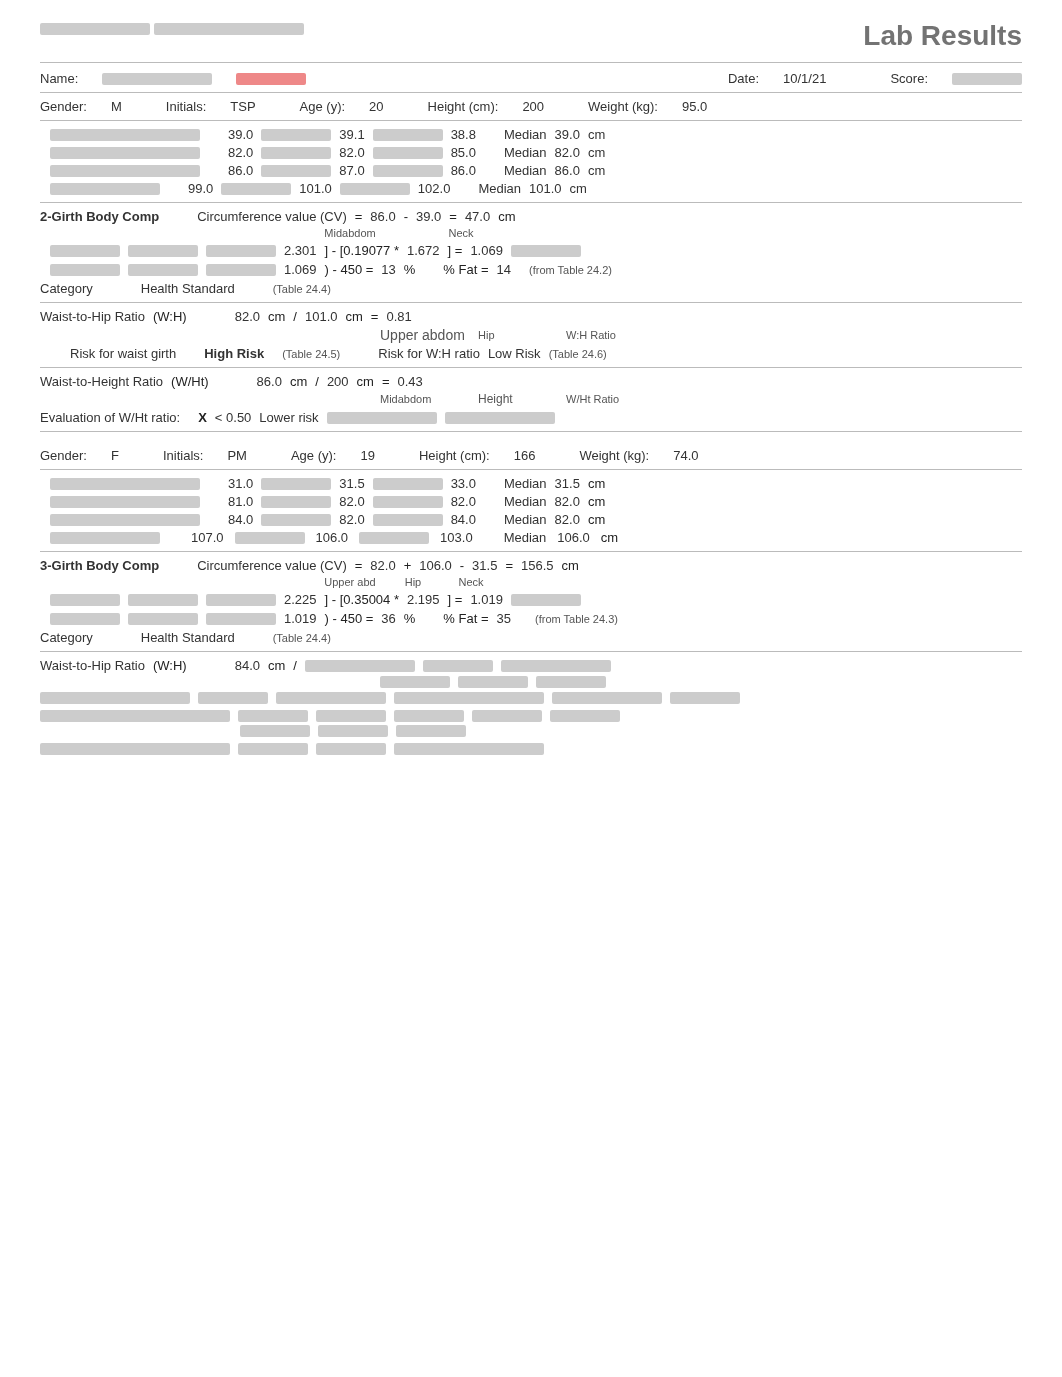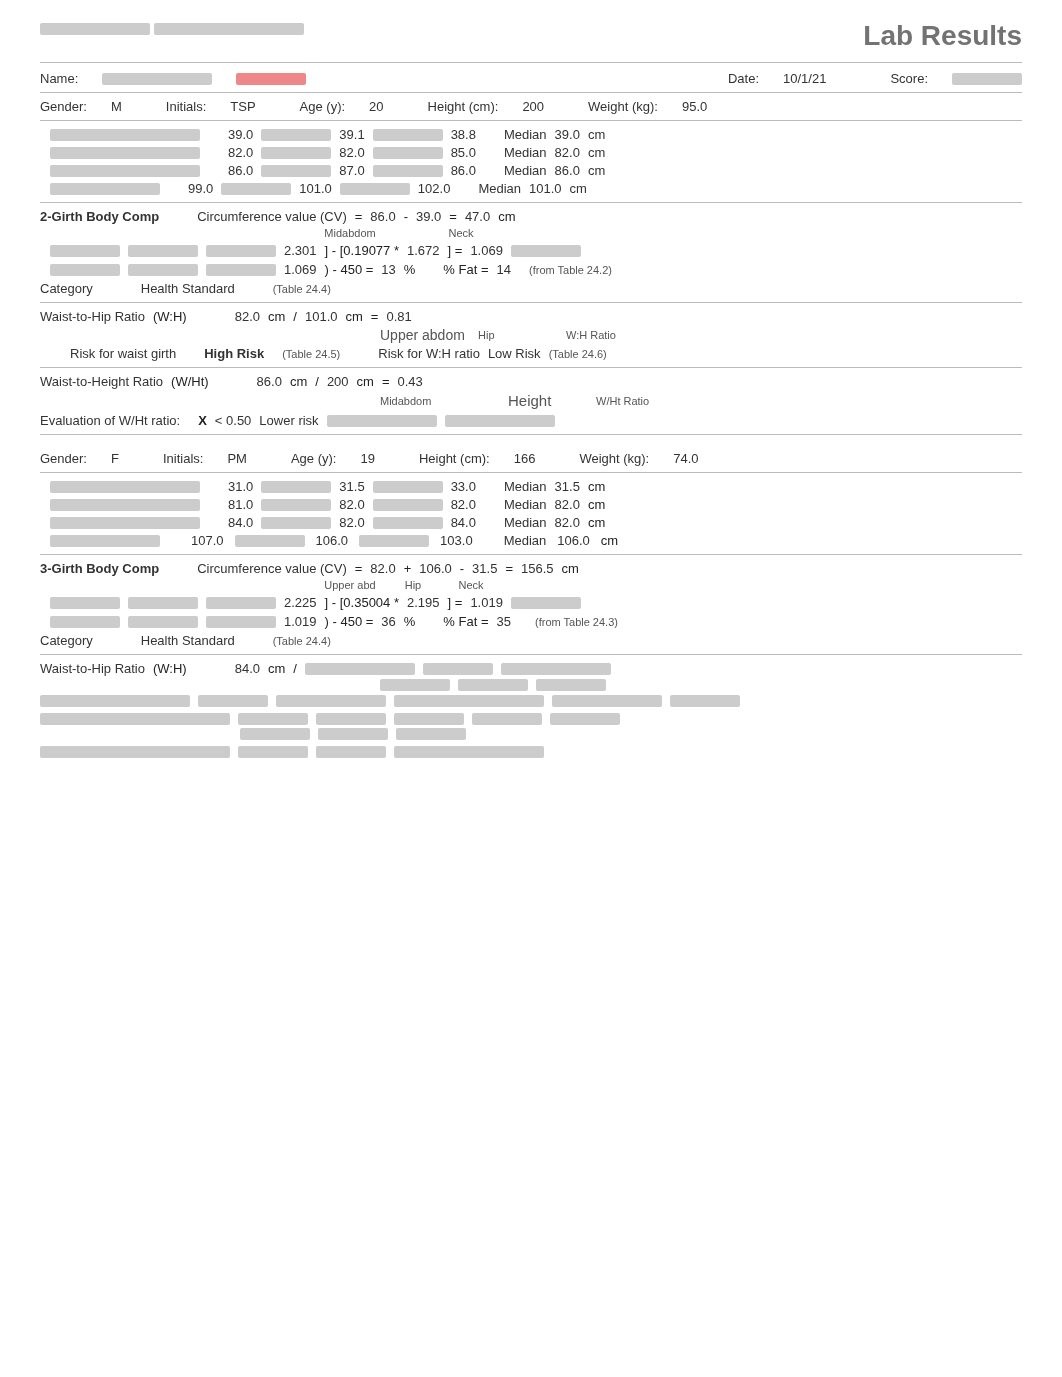--- a/index.html
+++ b/index.html
@@ -249,21 +249,21 @@
         <span style="margin-left:40px;" class="value">86.0</span>
         <span>cm</span>
         <span>/</span>
         <span class="value">200</span>
         <span>cm</span>
         <span>=</span>
         <span class="value">0.43</span>
       </div>
       <div class="flex-row gap8" style="padding-left:340px;">
         <span style="width:90px; font-size:11px; color:#555;">Midabdom</span>
-        <span style="width:80px; font-size:15px; color:#555;margin-left:30px;">Height</span>
+        <span style="width:80px; font-size:12px; color:#555;">Height</span>
         <span style="font-size:11px; color:#555;">W/Ht Ratio</span>
       </div>
 
       <div class="flex-row gap8" style="margin-top:4px;">
         <span class="label">Evaluation of W/Ht ratio:</span>
         <span style="margin-left:10px; font-weight:bold;">X</span>
         <span class="value">&lt; 0.50</span>
         <span class="value">Lower risk</span>
         <span class="blurred-block bb-md"></span>
         <span class="blurred-block bb-md"></span>

